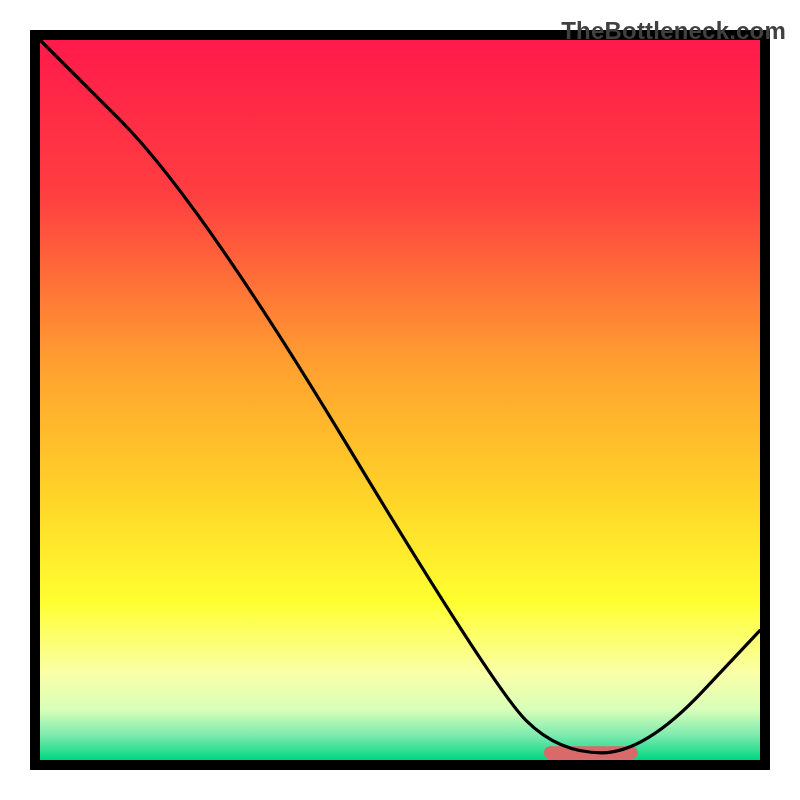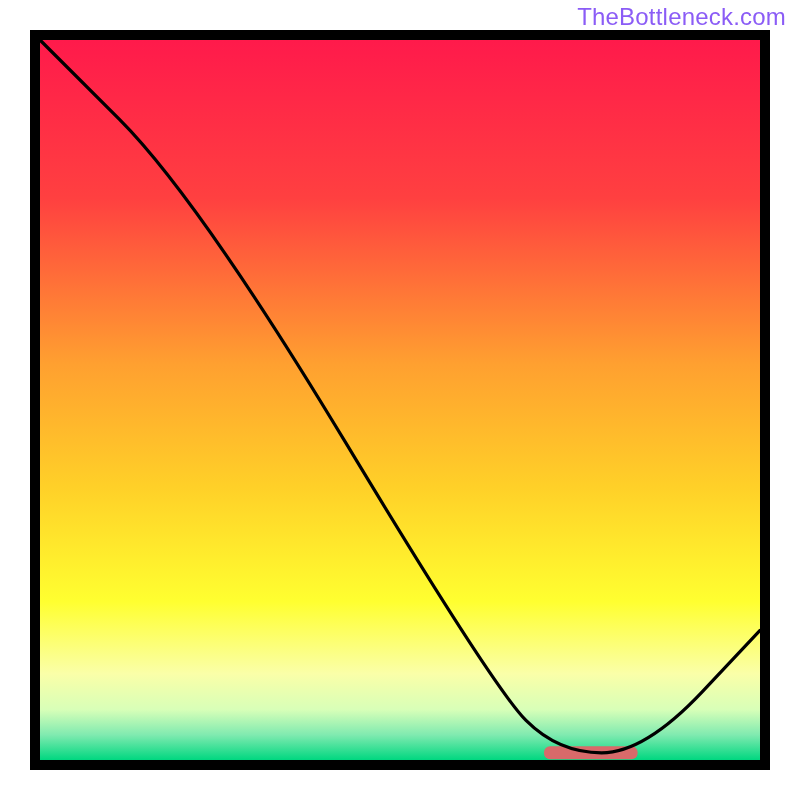--- a/index.html
+++ b/index.html
@@ -7,25 +7,25 @@
     padding: 0;
     background: #ffffff;
     width: 800px;
     height: 800px;
     overflow: hidden;
     position: relative;
     font-family: Arial, Helvetica, sans-serif;
   }
   .watermark {
     position: absolute;
-    top: 3px;
+    top: 17px;
     right: 14px;
     font-size: 24px;
-    font-weight: 400;
-    color: #8b5cf6;
+    font-weight: 700;
+    color: #404040;
     letter-spacing: 0.2px;
     z-index: 10;
   }
   .frame {
     position: absolute;
     top: 30px;
     left: 30px;
     width: 740px;
     height: 740px;
     background: #000;

